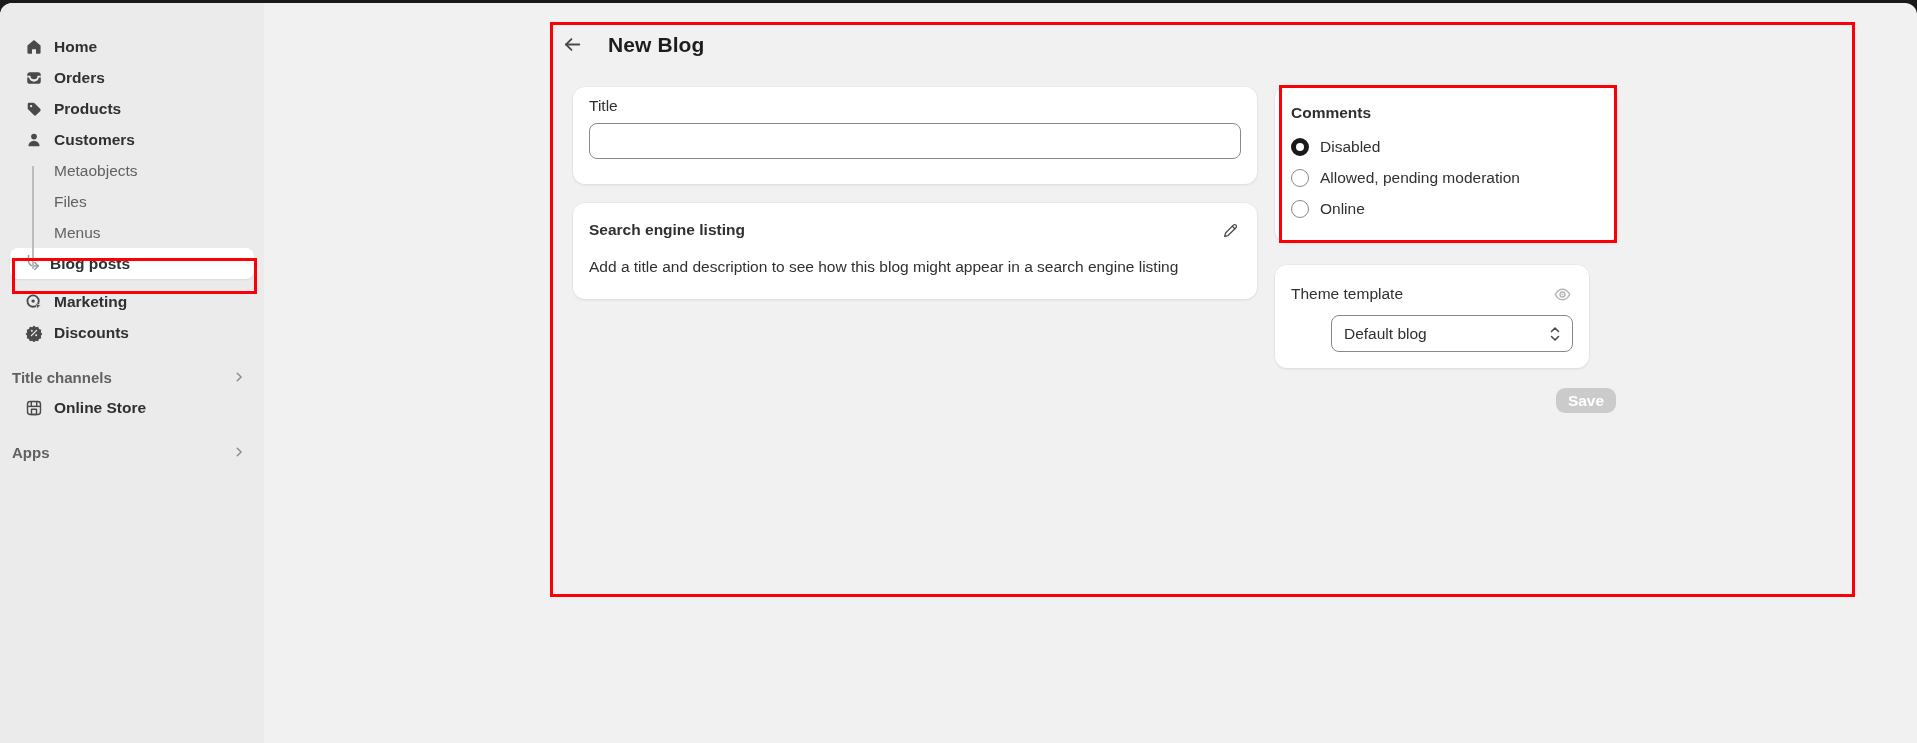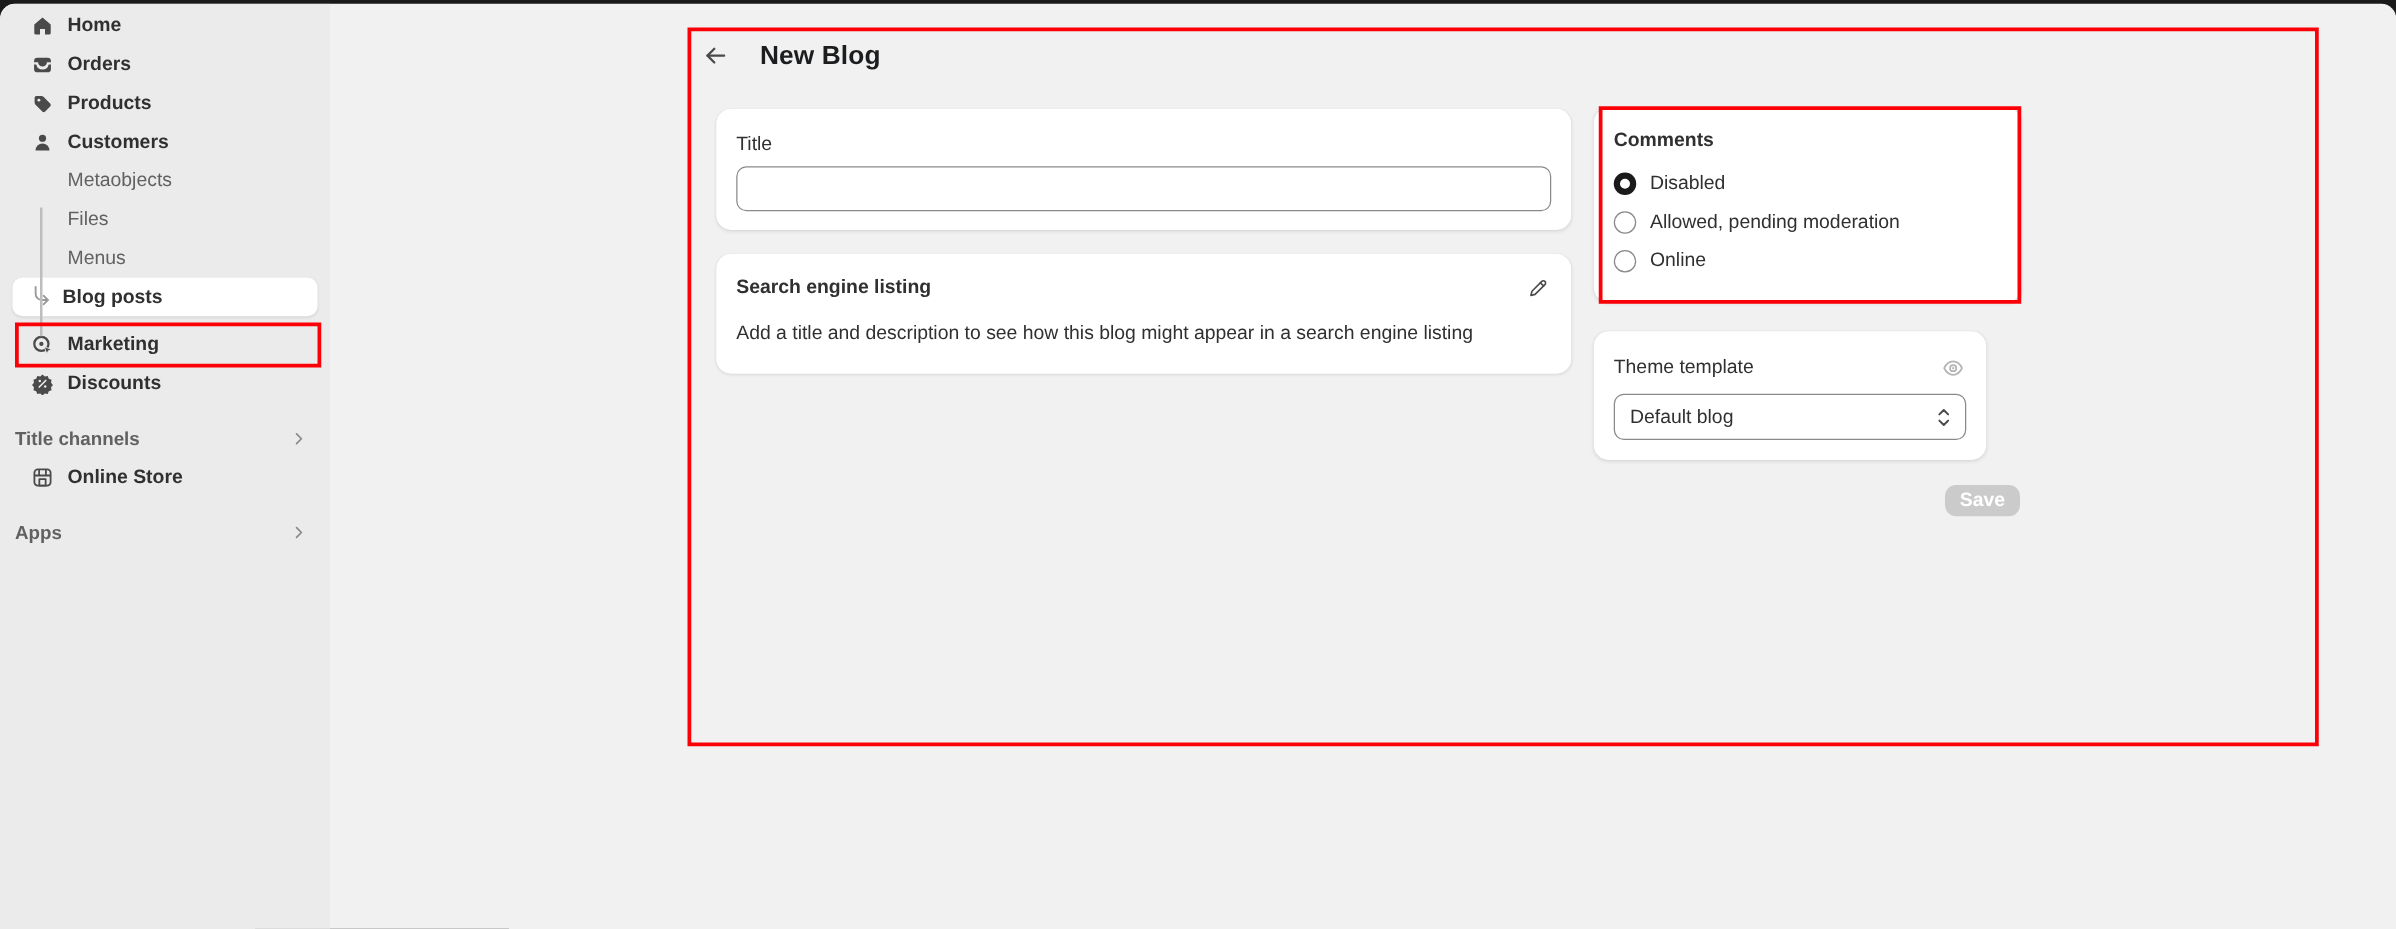--- a/index.html
+++ b/index.html
@@ -4,21 +4,21 @@
 <style>
   * { margin:0; padding:0; box-sizing:border-box; }
   html,body { width:1917px; height:743px; overflow:hidden; }
   body { background:#1a1a1a; font-family:"Liberation Sans","DejaVu Sans",sans-serif; color:#303030; }
 
   .app { position:absolute; top:3px; left:0; width:1917px; height:740px;
          background:#f1f1f1; border-radius:12px 12px 0 0; overflow:hidden; }
 
   
   .sidebar { position:absolute; left:0; top:0; width:264px; height:100%;
-             background:#ebebeb; border-radius:12px 0 0 0; padding-top:2px; }
+             background:#ebebeb; border-radius:12px 0 0 0; padding-top:28px; }
   .nav-item { display:flex; align-items:center; height:31px; margin:0 10px;
               padding:0 0 0 14px; gap:10px; font-size:15.5px; font-weight:600;
               color:#303030; border-radius:8px; cursor:pointer; }
   .nav-item .icon { width:20px; height:20px; display:flex; align-items:center;
                     justify-content:center; flex:0 0 20px; }
   .nav-sub { display:flex; align-items:center; height:31px; margin:0 10px;
              padding-left:44px; font-size:15.5px; font-weight:500; color:#616161;
              border-radius:8px; cursor:pointer; }
   .nav-sub.selected { background:#ffffff; color:#303030; font-weight:700;
                       padding-left:14px; gap:8px;
@@ -32,21 +32,21 @@
 
   
   .page-header { position:absolute; left:561px; top:30px; display:flex;
                  align-items:flex-start; gap:25px; }
   .back-btn { width:22px; height:22px; display:flex; align-items:center;
               justify-content:center; cursor:pointer; background:none; border:none; }
   .page-title { font-size:21px; font-weight:700; color:#1c1d1f; letter-spacing:0.1px; }
 
   .card { position:absolute; background:#ffffff; border-radius:12px;
           box-shadow:0 1px 3px rgba(26,26,26,0.09), 0 0 0 0.5px rgba(0,0,0,0.03); }
-  .card-title-blk   { left:573px; top:84px;  width:684px; height:97px;  padding:20px 16px; }
+  .card-title-blk   { left:573px; top:84px;  width:684px; height:97px;  padding:10px 16px; }
   .card-seo         { left:573px; top:200px; width:684px; height:96px;  padding:16px 16px; }
   .card-comments    { left:1275px; top:83px; width:342px; height:156px; padding:18px 16px; }
   .card-theme       { left:1275px; top:262px; width:314px; height:103px; padding:18px 16px; }
 
   .field-label { font-size:15.5px; font-weight:500; color:#303030; }
   .text-input { display:block; width:100%; height:36px; margin-top:8px;
                 border:1px solid #8a8a8a; border-radius:8px; background:#fff;
                 font-size:15.5px; padding:0 12px; outline:none;
                 font-family:inherit; }
 
@@ -59,21 +59,21 @@
   .radio-row { display:flex; align-items:center; gap:11px; height:31px;
                cursor:pointer; font-size:15.5px; color:#303030; }
   .radios { margin-top:9px; }
   .radio { width:18px; height:18px; border-radius:50%; flex:0 0 18px;
            border:1.5px solid #8a8a8a; background:#fff; }
   .radio.on { border:5.5px solid #1a1a1a; }
 
   .select-box { display:flex; align-items:center; justify-content:space-between;
                 margin-top:10px; height:37px; border:1px solid #8a8a8a;
                 border-radius:8px; padding:0 10px 0 12px; font-size:15.5px;
-                color:#303030; background:#fff; cursor:pointer; }
+                color:#303030; background:#fff; cursor:pointer;margin-left:40px; }
 
   .save-btn { position:absolute; left:1556px; top:385px; width:60px; height:25px;
               background:#cbcbcb; color:#ffffff; font-size:15.5px; font-weight:700;
               border:none; border-radius:9px; font-family:inherit; }
 
   
   .anno { position:absolute; border:3px solid #fb0007; pointer-events:none; }
   .anno-main     { left:550px; top:19px;  width:1305px; height:575px; }
   .anno-comments { left:1279px; top:82px; width:338px;  height:158px; }
   .anno-blog     { left:12px;  top:255px; width:245px;  height:36px; }

